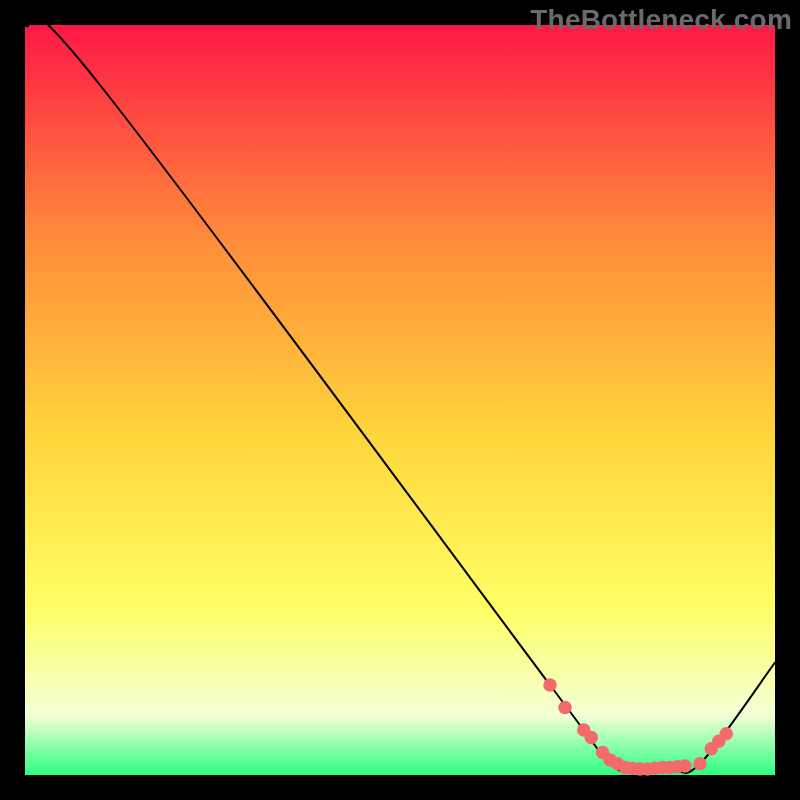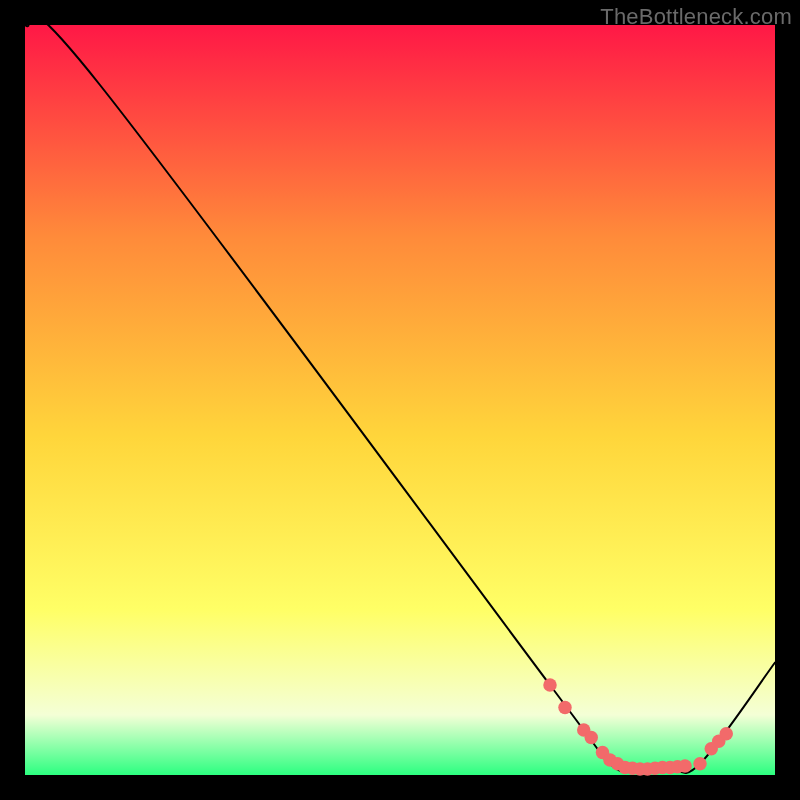--- a/index.html
+++ b/index.html
@@ -38,22 +38,22 @@
     top: 0;
     width: 750px;
     height: 750px;
     overflow: visible;
   }
   .watermark {
     position: absolute;
     top: 4px;
     right: 8px;
     color: #6a6a6a;
-    font-size: 22px;
-    font-weight: 400;
+    font-size: 28px;
+    font-weight: 700;
     letter-spacing: 0.2px;
     user-select: none;
   }
 </style>
 </head>
 <body>
 
 <div class="stage">
 
   <div class="plot-frame">

